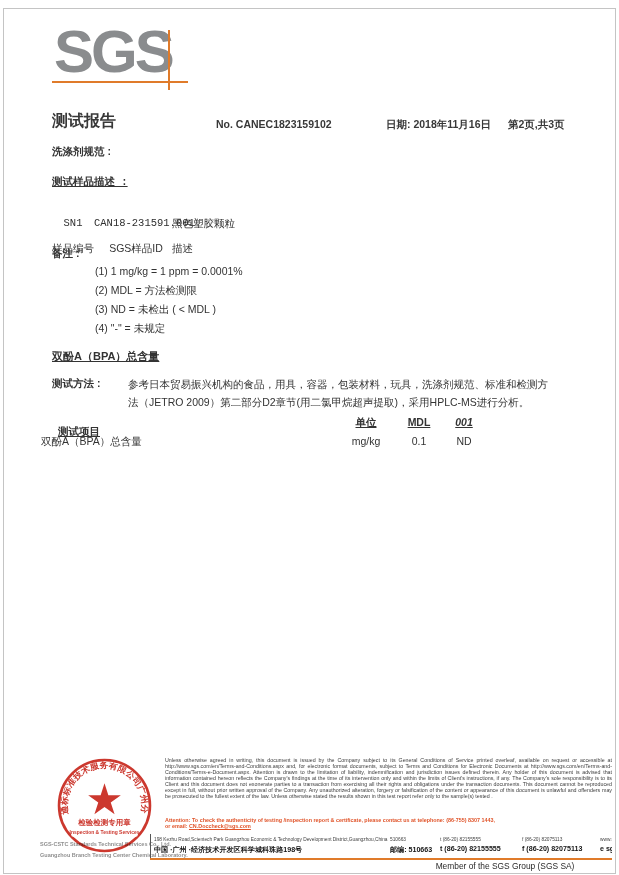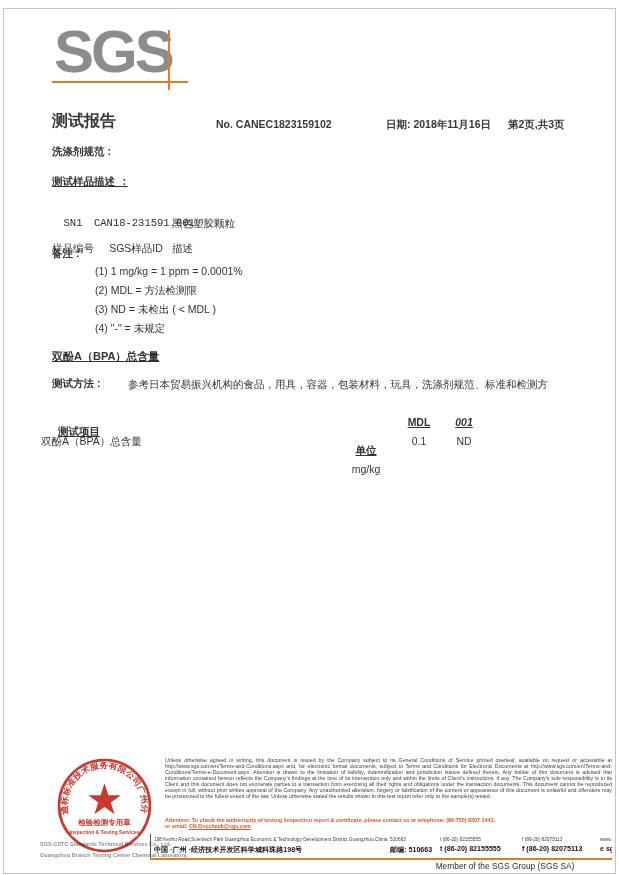--- a/index.html
+++ b/index.html
@@ -42,21 +42,21 @@
   .bpa-title{left:52px;top:349px;font-size:11px;}
   .method-label{left:52px;top:377px;}
   .method-text{left:128px;top:376px;width:466px;font-size:10.5px;line-height:17.5px;color:#333;}
 
   
   .rt{font-size:10.5px;white-space:nowrap;color:#333;}
   .rt-head{top:416px;font-weight:bold;}
   .rt-row{top:435px;}
   .rt-item-h{left:58px;margin-top:9px;}
   .rt-item{left:41px;}
-  .rt-unit{left:340px;width:52px;text-align:center;margin-top:28px;}
+  .rt-unit{left:340px;width:52px;text-align:center;}
   .rt-mdl{left:398px;width:42px;text-align:center;}
   .rt-sample{left:442px;width:44px;text-align:center;}
   .italic{font-style:italic;}
 
   
   .company-lines{left:40px;top:839px;width:152px;font-size:5.5px;font-weight:bold;
     color:#8f8f8f;line-height:10.5px;white-space:nowrap;z-index:0;}
   .stamp{left:56px;top:757px;width:97px;height:97px;mix-blend-mode:multiply;opacity:.93;z-index:2;}
   .disclaimer{left:165px;top:757px;width:447px;font-size:5.3px;line-height:6px;
     text-align:justify;color:#3d3d3d;}
@@ -100,20 +100,21 @@
   <div>(1) 1 mg/kg = 1 ppm = 0.0001%</div>
   <div>(2) MDL = 方法检测限</div>
   <div>(3) ND = 未检出 ( &lt; MDL )</div>
   <div>(4) "-" = 未规定</div>
 </div>
 
 <div class="abs label underline bpa-title">双酚A（BPA）总含量</div>
 <div class="abs label method-label">测试方法 :</div>
 <div class="abs method-text">
   <div>参考日本贸易振兴机构的食品，用具，容器，包装材料，玩具，洗涤剂规范、标准和检测方</div>
+  <div>法（JETRO 2009）第二部分D2章节(用二氯甲烷超声提取)，采用HPLC-MS进行分析。</div>
 </div>
 
 <div class="abs rt rt-head rt-item-h underline">测试项目</div>
 <div class="abs rt rt-head rt-unit underline">单位</div>
 <div class="abs rt rt-head rt-mdl underline">MDL</div>
 <div class="abs rt rt-head rt-sample underline italic">001</div>
 <div class="abs rt rt-row rt-item">双酚A（BPA）总含量</div>
 <div class="abs rt rt-row rt-unit">mg/kg</div>
 <div class="abs rt rt-row rt-mdl">0.1</div>
 <div class="abs rt rt-row rt-sample">ND</div>

